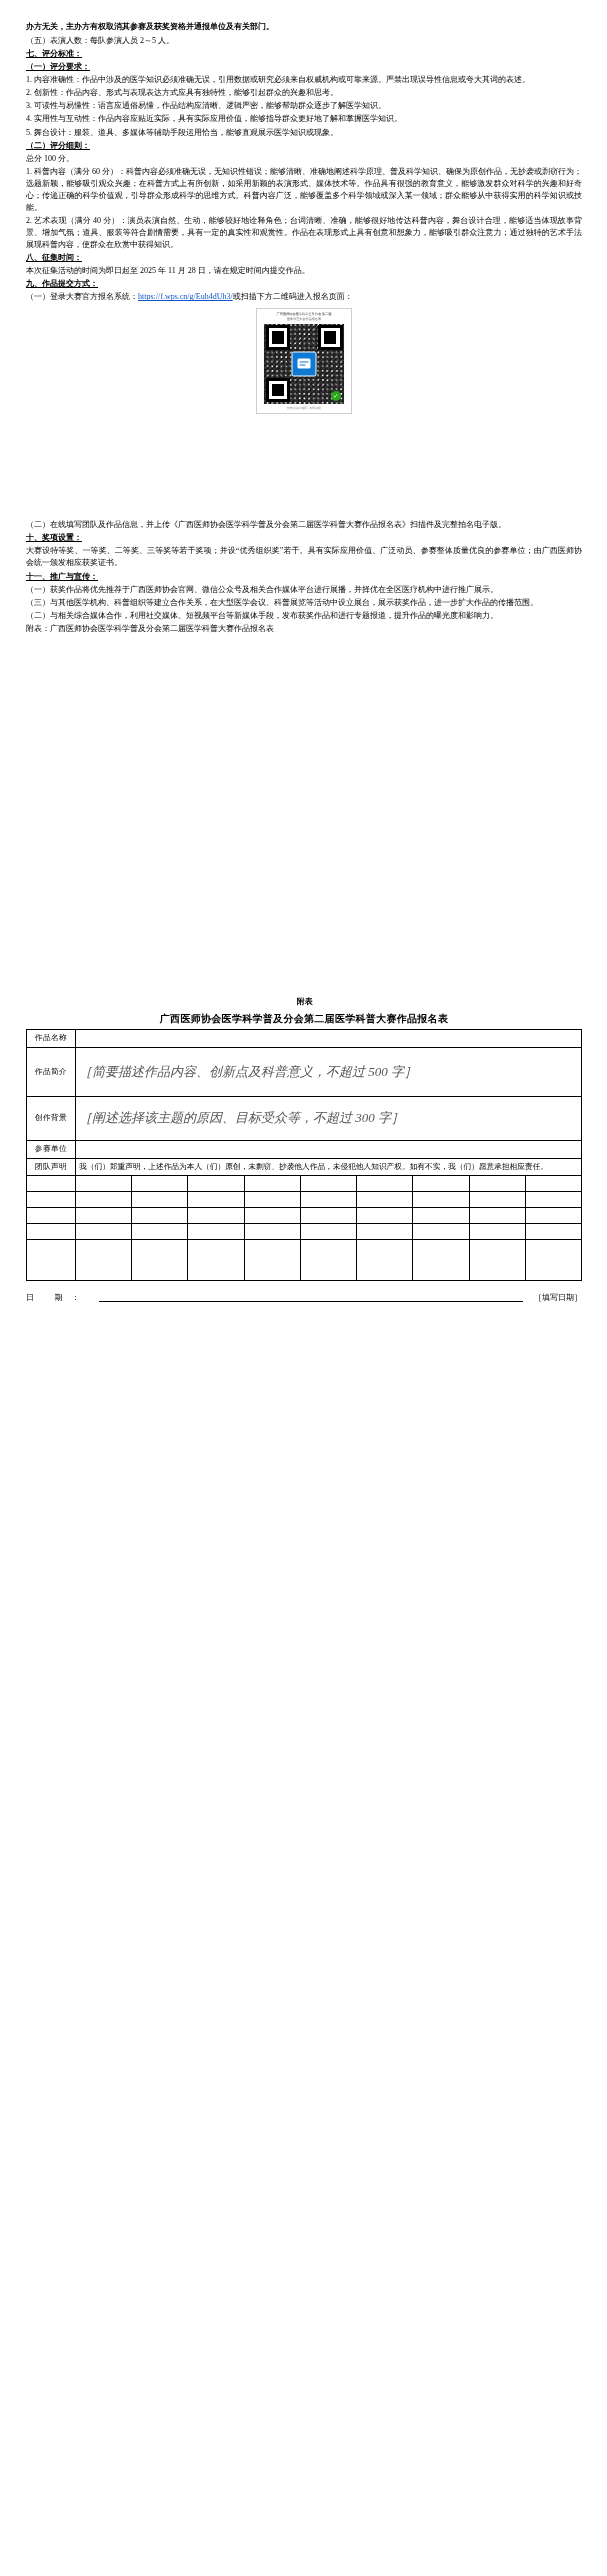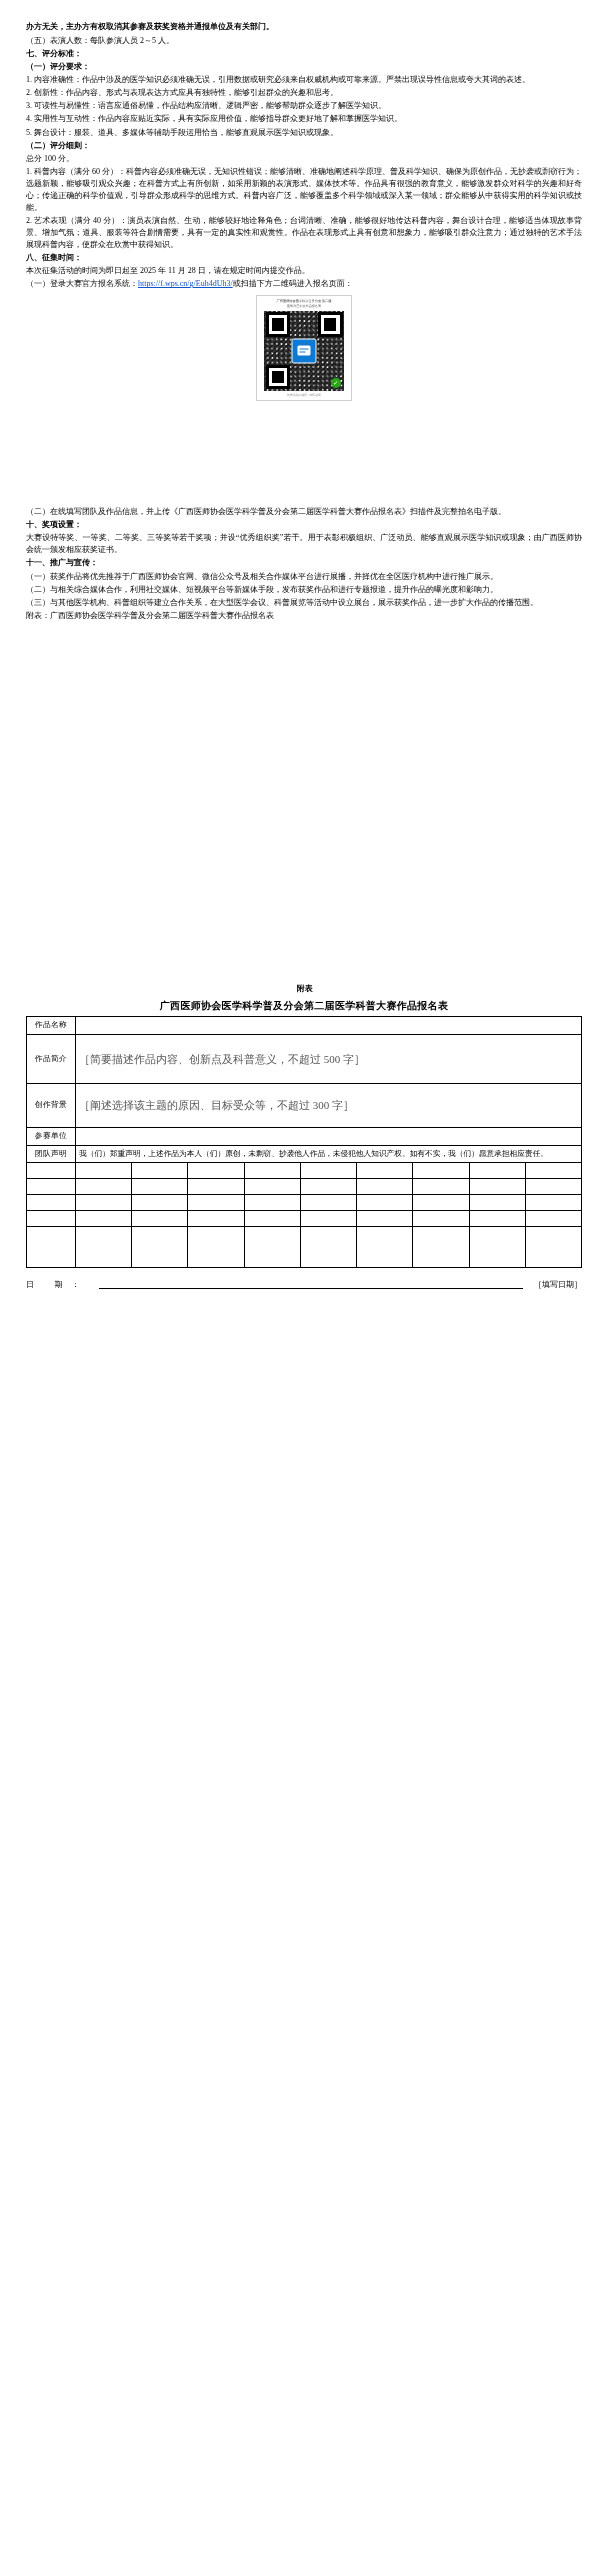--- a/index.html
+++ b/index.html
@@ -16,21 +16,21 @@
     padding:21.4px 26px 15.3px 26px;
     position:relative;
   }
   p {
     margin:0 0 1.1px 0;
     font-size:8px;
     line-height:12px;
     text-align:justify;
   }
   .head-line { font-weight:bold; font-size:8px; line-height:12px; margin-bottom:1.5px;}
-  .sec { font-weight:bold; }
+  .sec { font-weight:bold;text-decoration:underline; }
   .qr-wrap {
     margin:4.6px 0 4.6px 0;
     display:flex;
     justify-content:center;
   }
   .qr-card {
     width:96px;
     border:0.8px solid #cfcfcf;
     background:#fff;
     padding:3.1px 2.3px 2.3px 2.3px;
@@ -164,21 +164,21 @@
     text-align:center;
     width:49px;
     font-size:7.7px;
     letter-spacing:0.4px;
     border-radius:8px;
   }
   .h-sm { height:18.4px; }
   .h-md { height:49px; }
   .h-lg { height:44px; }
   .h-row { height:16px; }
-  .hint { color:#555; font-size:11px; }
+  .hint { color:#555; font-size:13px;font-style:italic; }
   .center { text-align:center; }
   .decl { line-height:12.2px; font-size:7.7px; padding:4.6px 6.1px; }
   .date-line {
     margin-top:10.7px;
     font-size:8px;
     display:flex;
     align-items:flex-end;
     gap:6px;
   }
   .date-lbl { letter-spacing:9.2px; }
@@ -205,20 +205,21 @@
   <p>2. 创新性：作品内容、形式与表现表达方式应具有独特性，能够引起群众的兴趣和思考。</p>
   <p>3. 可读性与易懂性：语言应通俗易懂，作品结构应清晰、逻辑严密，能够帮助群众逐步了解医学知识。</p>
   <p>4. 实用性与互动性：作品内容应贴近实际，具有实际应用价值，能够指导群众更好地了解和掌握医学知识。</p>
   <p>5. 舞台设计：服装、道具、多媒体等辅助手段运用恰当，能够直观展示医学知识或现象。</p>
   <p class="sec">（二）评分细则：</p>
   <p>总分 100 分。</p>
   <p>1. 科普内容（满分 60 分）：科普内容必须准确无误，无知识性错误；能够清晰、准确地阐述科学原理、普及科学知识、确保为原创作品，无抄袭或剽窃行为；选题新颖，能够吸引观众兴趣；在科普方式上有所创新，如采用新颖的表演形式、媒体技术等。作品具有很强的教育意义，能够激发群众对科学的兴趣和好奇心；传递正确的科学价值观，引导群众形成科学的思维方式。科普内容广泛，能够覆盖多个科学领域或深入某一领域；群众能够从中获得实用的科学知识或技能。</p>
   <p>2. 艺术表现（满分 40 分）：演员表演自然、生动，能够较好地诠释角色；台词清晰、准确，能够很好地传达科普内容，舞台设计合理，能够适当体现故事背景、增加气氛；道具、服装等符合剧情需要，具有一定的真实性和观赏性。作品在表现形式上具有创意和想象力，能够吸引群众注意力；通过独特的艺术手法展现科普内容，使群众在欣赏中获得知识。</p>
   <p class="sec">八、征集时间：</p>
   <p>本次征集活动的时间为即日起至 2025 年 11 月 28 日，请在规定时间内提交作品。</p>
+  <p class="sec">九、作品提交方式：</p>
 
   <p><span>（一）登录大赛官方报名系统：</span><a href="#">https://f.wps.cn/g/Euh4dUh3/</a><span>或扫描下方二维码进入报名页面：</span></p>
 
   <div class="qr-wrap">
     <div class="qr-card">
       <div class="qr-title">广西医师协会医学科学普及分会 第二届</div>
       <div class="qr-sub">医学科普大赛作品报名表</div>
       <div class="qr-code">
         <div class="qr-noise"></div>
         <div class="qr-noise2"></div>
@@ -231,25 +232,25 @@
         <div class="qr-badge">✓</div>
       </div>
       <div class="qr-foot">长按识别二维码 / 扫码填写</div>
     </div>
   </div>
 
   <div class="gap-block"></div>
 
   <p>（二）在线填写团队及作品信息，并上传《广西医师协会医学科学普及分会第二届医学科普大赛作品报名表》扫描件及完整拍名电子版。</p>
   <p class="sec">十、奖项设置：</p>
-  <p>大赛设特等奖、一等奖、二等奖、三等奖等若干奖项；并设“优秀组织奖”若干。用于表彰积极组织、广泛动员、能够直观展示医学知识或现象；由广西医师协会统一颁发相应获奖证书。</p>
+  <p>大赛设特等奖、一等奖、二等奖、三等奖等若干奖项；并设“优秀组织奖”若干。具有实际应用价值、广泛动员、参赛整体质量优良的参赛单位；由广西医师协会统一颁发相应获奖证书。</p>
   <p class="sec">十一、推广与宣传：</p>
   <p>（一）获奖作品将优先推荐于广西医师协会官网、微信公众号及相关合作媒体平台进行展播，并择优在全区医疗机构中进行推广展示。</p>
+  <p>（三）与其他医学机构、科普组织等建立合作关系，在大型医学会议、科普展览等活动中设立展台，展示获奖作品，进一步扩大作品的传播范围。</p>
   <p>（二）与相关综合媒体合作，利用社交媒体、短视频平台等新媒体手段，发布获奖作品和进行专题报道，提升作品的曝光度和影响力。</p>
-  <p>（三）与其他医学机构、科普组织等建立合作关系，在大型医学会议、科普展览等活动中设立展台，展示获奖作品，进一步扩大作品的传播范围。</p>
   <p>附表：广西医师协会医学科学普及分会第二届医学科普大赛作品报名表</p>
   <p></p>
 
   <div class="gap-block2"></div>
 
   <div class="attach-label">附表</div>
   <div class="form-title">广西医师协会医学科学普及分会第二届医学科普大赛作品报名表</div>
 
   <table class="form">
     <colgroup>

